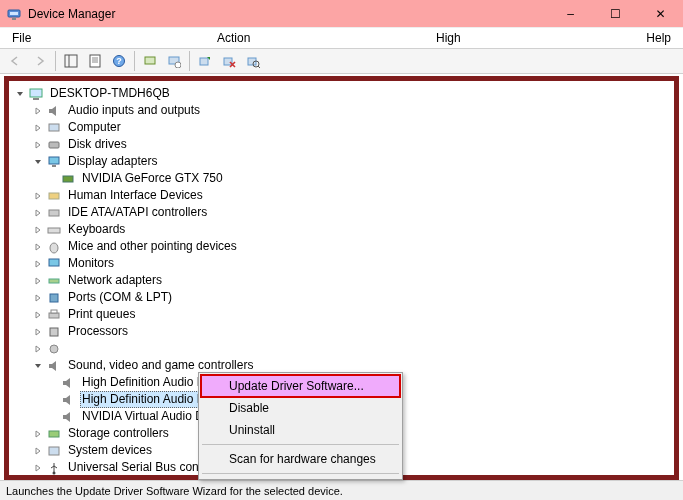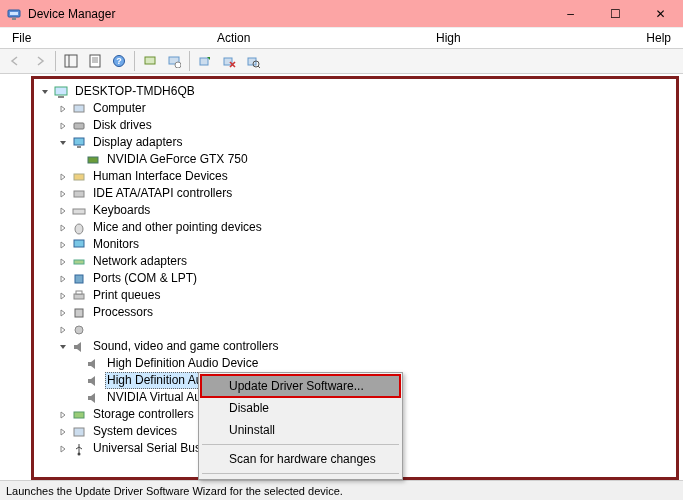--- a/index.html
+++ b/index.html
@@ -61,24 +61,23 @@
     width: 24px; height: 22px;
     display:flex; align-items:center; justify-content:center;
     border: 1px solid transparent;
     border-radius: 2px;
   }
   .tbtn.disabled { opacity:0.4; }
   .tsep { width:1px; height:20px; background:#c0c0c0; margin:0 3px; }
   .content-wrap {
     position:absolute;
     top: 76px; left: 4px; right: 4px; bottom: 20px;
-    border: 3px solid #7f1d1d;
+    border: 5px solid #7f1d1d;
     background:#fff;
     overflow: hidden;
-    margin-left: 27px;
   }
   .tree {
     padding: 4px 2px;
     font-size: 12px;
     line-height: 1.2;
   }
   .node {
     display:flex;
     align-items:center;
     height: 17px;
@@ -119,21 +118,21 @@
     box-shadow: 2px 2px 4px rgba(0,0,0,0.25);
     padding: 2px;
     font-size: 12px;
     z-index: 10;
   }
   .context-menu .cm-item {
     padding: 4px 20px 4px 28px;
     white-space: nowrap;
   }
   .context-menu .cm-item.highlight {
-    background:#a3a3a3;
+    background:#f0abfc;
     outline: 2px solid #d40000;
     outline-offset: -1px;
   }
   .context-menu .cm-sep {
     height:1px; background:#c0c0c0; margin: 3px 1px;
   }
   .context-menu .cm-item.bold { font-weight:bold; }
   svg { display:block; }
 </style>
 </head>
@@ -239,20 +238,33 @@
         </span>
       <span class="nicon">
           <svg width="14" height="14">
             <rect x="1" y="2" width="12" height="8" fill="#cde6ff" stroke="#4a7"></rect>
             <rect x="4" y="11" width="6" height="2" fill="#888"></rect>
           </svg>
         </span>
       <span class="label">DESKTOP-TMDH6QB</span>
     </div>
 
+    <div class="node" style="padding-left:20px">
+      <span class="twisty">
+          <svg width="10" height="10">
+            <path d="M3 2 L7 5 L3 8 Z" fill="none" stroke="#888"></path>
+          </svg>
+        </span>
+      <span class="nicon">
+          <svg width="14" height="14">
+            <path d="M2 5h3l4-3v10l-4-3H2z" fill="#888"></path>
+          </svg>
+        </span>
+      <span class="label">Audio inputs and outputs</span>
+    </div>
 
     <div class="node" style="padding-left:20px">
       <span class="twisty">
           <svg width="10" height="10">
             <path d="M3 2 L7 5 L3 8 Z" fill="none" stroke="#888"></path>
           </svg>
         </span>
       <span class="nicon">
           <svg width="14" height="14">
             <rect x="2" y="3" width="10" height="7" fill="#cde" stroke="#888"></rect>

